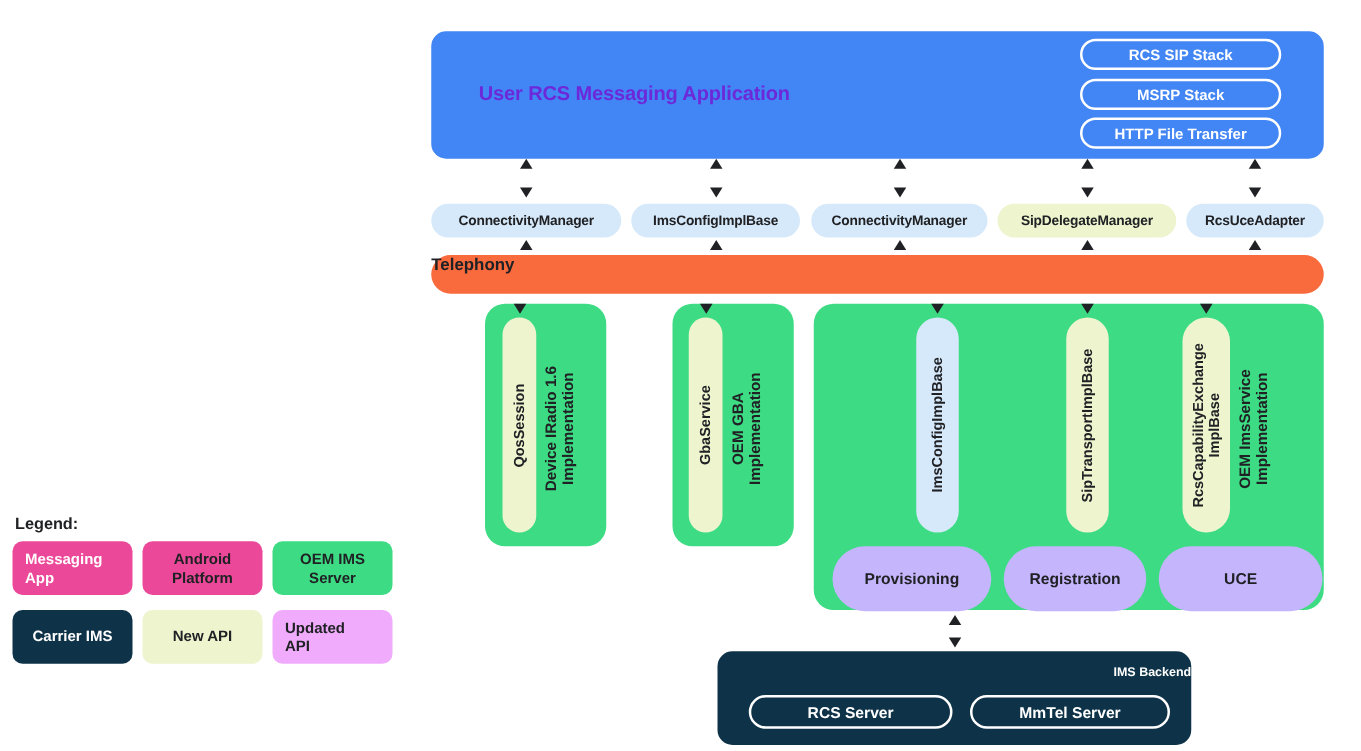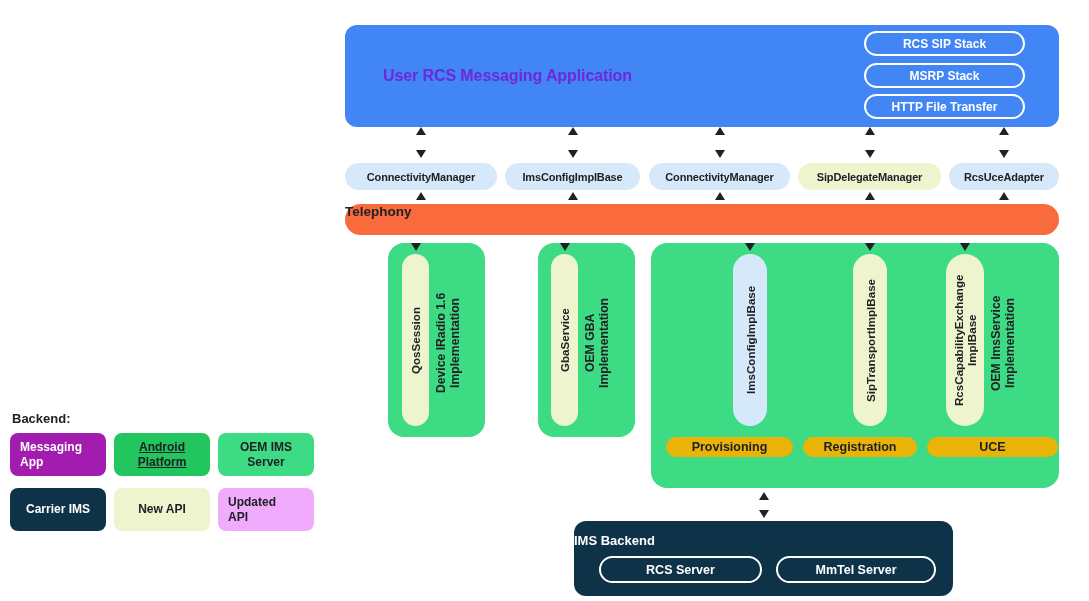--- a/index.html
+++ b/index.html
@@ -97,38 +97,38 @@
     font-weight: bold;
     color: #202124;
   }
   .impl-vpill {
     font-size: 11.6px;
     font-weight: bold;
     color: #202124;
     border-radius: 999px;
   }
   .svc-pill {
-    background: #eab308;
-    height: 20px;
+    background: #c4b5fd;
+    height: 52px;
     font-size: 12.5px;
     font-weight: bold;
     color: #202124;
     border-radius: 999px;
   }
 
   
   #backend-box {
     left: 574px; top: 521px; width: 379px; height: 75px;
     background: #0E3349;
     border-radius: 12px;
   }
   #backend-title {
     left: 574px; top: 533px; width: 379px;
-    text-align: left;
-    font-size: 13px; font-weight: bold; color: #ffffff;
+    text-align: right;
+    font-size: 10px; font-weight: bold; color: #ffffff;
   }
   .backend-pill {
     border: 2.5px solid #ffffff;
     background: transparent;
     color: #ffffff;
     font-size: 12.5px; font-weight: bold;
     height: 27px; top: 556px; text-align: center;
   }
 
   
@@ -200,25 +200,25 @@
     <div class="abs pill svc-pill" style="left: 927px; width: 131px; top: 437px;">UCE</div>
   </div>
 
 <div class="abs rbox" id="backend-box"></div>
 <div class="abs" id="backend-title">IMS Backend</div>
 <div id="backend-pills">
     <div class="abs pill backend-pill" style="left: 599px; width: 163px;">RCS Server</div>
     <div class="abs pill backend-pill" style="left: 776px; width: 160px;">MmTel Server</div>
   </div>
 
-<div class="abs" id="legend-title">Backend:</div>
+<div class="abs" id="legend-title">Legend:</div>
 <div id="legend-grid">
-    <div class="abs legend-cell lefty" style="left: 10px; top: 433px; background: #a21caf; color: rgb(255, 255, 255);">Messaging
+    <div class="abs legend-cell lefty" style="left: 10px; top: 433px; background: #ec4899; color: rgb(255, 255, 255);">Messaging
 App</div>
-    <div class="abs legend-cell" style="left: 114px; top: 433px; background: #22c55e; color: rgb(32, 33, 36); text-decoration: underline;">Android
+    <div class="abs legend-cell" style="left: 114px; top: 433px; background: #ec4899; color: rgb(32, 33, 36);">Android
 Platform</div>
     <div class="abs legend-cell" style="left: 218px; top: 433px; background: rgb(61, 220, 132); color: rgb(32, 33, 36);">OEM IMS
 Server</div>
     <div class="abs legend-cell" style="left: 10px; top: 488px; background: rgb(14, 51, 73); color: rgb(255, 255, 255);">Carrier IMS</div>
     <div class="abs legend-cell" style="left: 114px; top: 488px; background: rgb(237, 244, 206); color: rgb(32, 33, 36);">New API</div>
     <div class="abs legend-cell lefty" style="left: 218px; top: 488px; background: #f0abfc; color: rgb(32, 33, 36);">Updated
 API</div>
   </div>
 
 <div class="abs arr arr-up" style="left: 416px; top: 127px;"></div>

